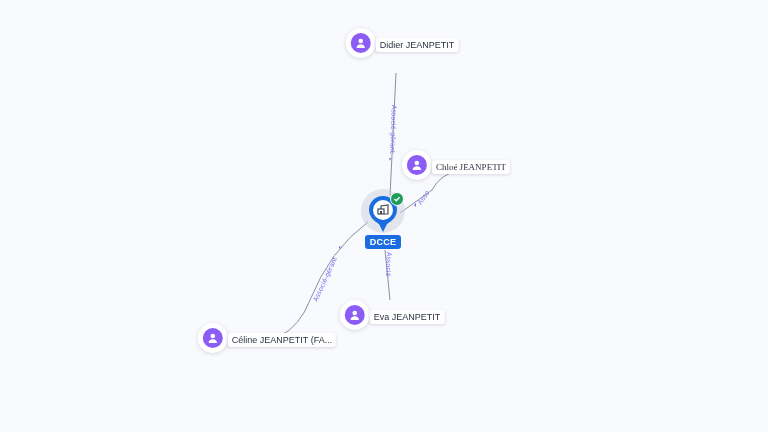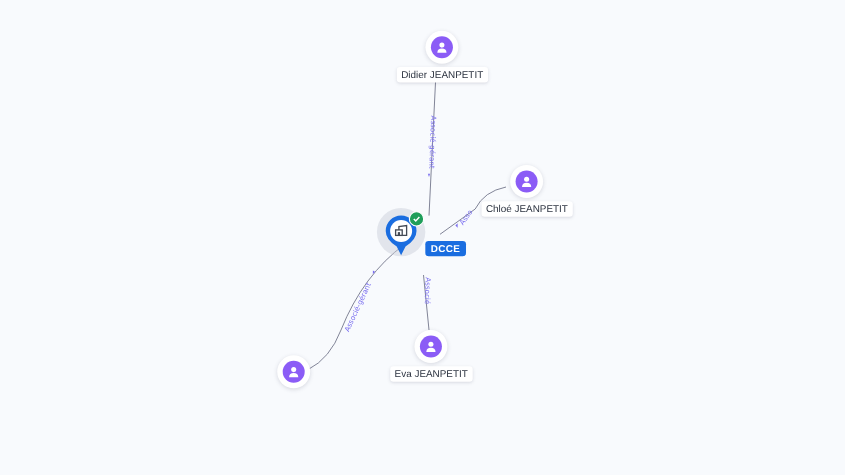--- a/index.html
+++ b/index.html
@@ -8,21 +8,21 @@
     background: #f8fafd;
     font-family: "Liberation Sans", sans-serif;
     position: relative;
   }
   #graph { position: absolute; left: 0; top: 0; width: 768px; height: 432px; }
   .edge { stroke: #7f8396; stroke-width: 0.9; fill: none; }
   .edge-label { font-family: "DejaVu Sans", sans-serif; font-size: 6.5px; fill: #7b6ff0; }
   .arrow { fill: #7b6ff0; }
   .node {
     position: absolute;
-    display: flex; flex-direction: column; align-items: center;
+    display: flex; align-items: center;
     transform: translate(-50%, 0);
   }
   .person-circle {
     width: 30px; height: 30px; border-radius: 50%;
     background: #fff;
     box-shadow: 0 1px 4px rgba(60,60,90,0.18);
     display: flex; align-items: center; justify-content: center;
   }
   .person-inner {
     width: 20px; height: 20px; border-radius: 50%;
@@ -35,21 +35,21 @@
     border-radius: 3px;
     box-shadow: 0 1px 3px rgba(60,60,90,0.18);
     padding: 2px 4px;
     font-size: 9px;
     color: #2c3340;
     white-space: nowrap;
   }
   .company {
     position: absolute; left: 383px; top: 189px;
     transform: translate(-50%, 0);
-    display: flex; flex-direction: row; align-items: flex-end;
+    display: flex; flex-direction: column; align-items: center;
   }
   .halo {
     width: 44px; height: 44px; border-radius: 50%;
     background: rgba(200,205,215,0.45);
     display: flex; align-items: center; justify-content: center;
     position: relative;
   }
   .pin {
     position: absolute; left: 6px; top: 5px;
   }
@@ -95,41 +95,42 @@
     <div class="person-inner">
       <svg width="12" height="12" viewBox="0 0 12 12">
         <circle cx="6" cy="4" r="2.3" fill="#fff"></circle>
         <path d="M1.8 11 Q2 7.2 6 7.2 Q10 7.2 10.2 11 Z" fill="#fff"></path>
       </svg>
     </div>
   </div>
   <div class="node-label">Didier JEANPETIT</div>
 </div>
 
-<div class="node" style="left:479px; top:150px;">
+<div class="node" style="left:456px; top:150px;font-family:Liberation Serif, serif;">
   <div class="person-circle">
     <div class="person-inner">
       <svg width="12" height="12" viewBox="0 0 12 12">
         <circle cx="6" cy="4" r="2.3" fill="#fff"></circle>
         <path d="M1.8 11 Q2 7.2 6 7.2 Q10 7.2 10.2 11 Z" fill="#fff"></path>
       </svg>
     </div>
   </div>
   <div class="node-label">Chloé JEANPETIT</div>
 </div>
 
 <div class="node" style="left:267px; top:323px;">
   <div class="person-circle">
     <div class="person-inner">
       <svg width="12" height="12" viewBox="0 0 12 12">
         <circle cx="6" cy="4" r="2.3" fill="#fff"></circle>
         <path d="M1.8 11 Q2 7.2 6 7.2 Q10 7.2 10.2 11 Z" fill="#fff"></path>
       </svg>
     </div>
   </div>
+  <div class="node-label">Céline JEANPETIT (FA...</div>
 </div>
 
 <div class="node" style="left:392px; top:300px;text-align:right;">
   <div class="person-circle">
     <div class="person-inner">
       <svg width="12" height="12" viewBox="0 0 12 12">
         <circle cx="6" cy="4" r="2.3" fill="#fff"></circle>
         <path d="M1.8 11 Q2 7.2 6 7.2 Q10 7.2 10.2 11 Z" fill="#fff"></path>
       </svg>
     </div>

